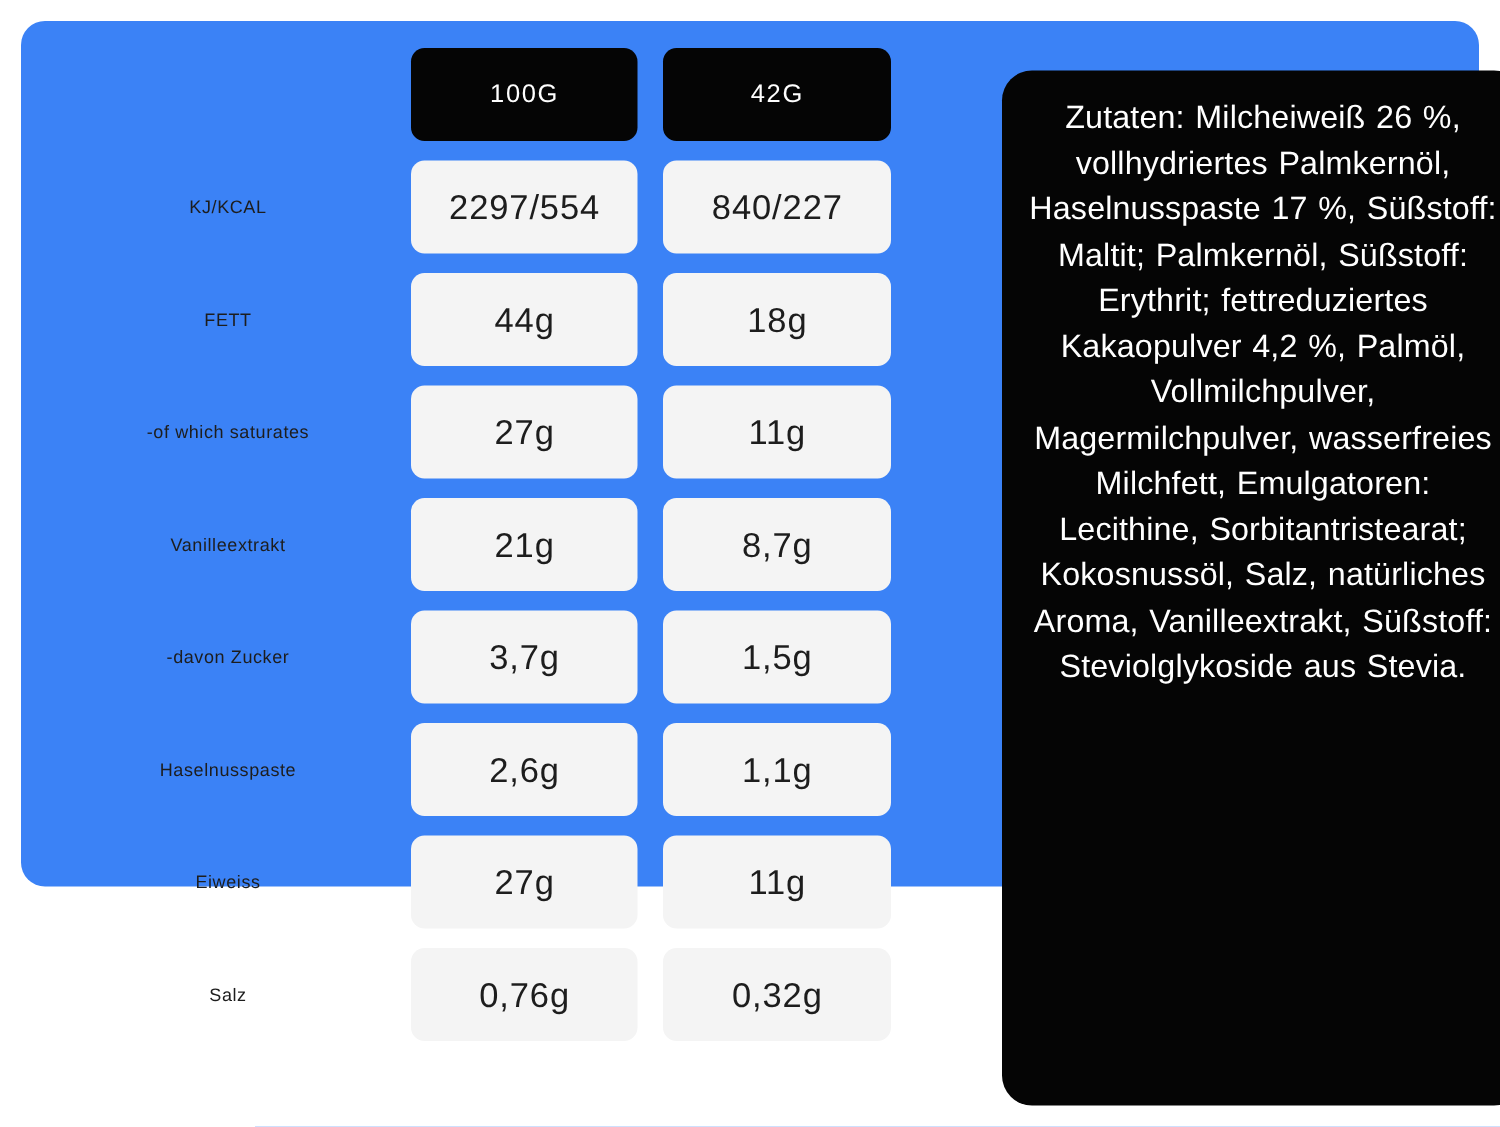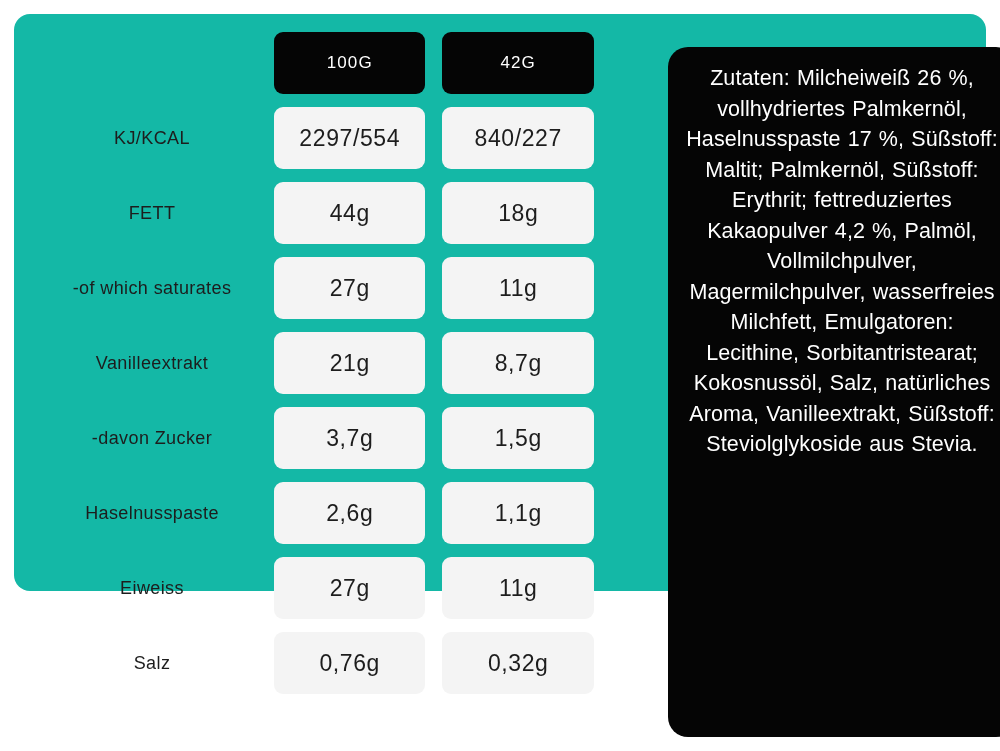--- a/index.html
+++ b/index.html
@@ -13,21 +13,21 @@
     overflow: hidden;
     font-family: "Liberation Sans", sans-serif;
   }
 
   .label-card {
     position: absolute;
     left: 14px;
     top: 14px;
     width: 972px;
     height: 577px;
-    background: #14b8a6;
+    background: #3b82f6;
     border-radius: 16px;
     box-sizing: border-box;
   }
 
   .nutrition-table {
     position: absolute;
     left: 16px;
     top: 18px;
     width: 580px;
     height: 690px;
@@ -38,21 +38,21 @@
     align-items: center;
     height: 62px;
     margin-bottom: 13px;
   }
   .nutri-row:last-child { margin-bottom: 0; }
 
   .row-label {
     width: 248px;
     text-align: center;
     color: #1d1d1d;
-    font-size: 18px;
+    font-size: 12px;
     letter-spacing: 0.4px;
     font-family: "Liberation Sans", sans-serif;
   }
 
   .cell {
     width: 154px;
     height: 100%;
     margin-right: 17px;
     border-radius: 9px;
     background: #f4f4f4;

